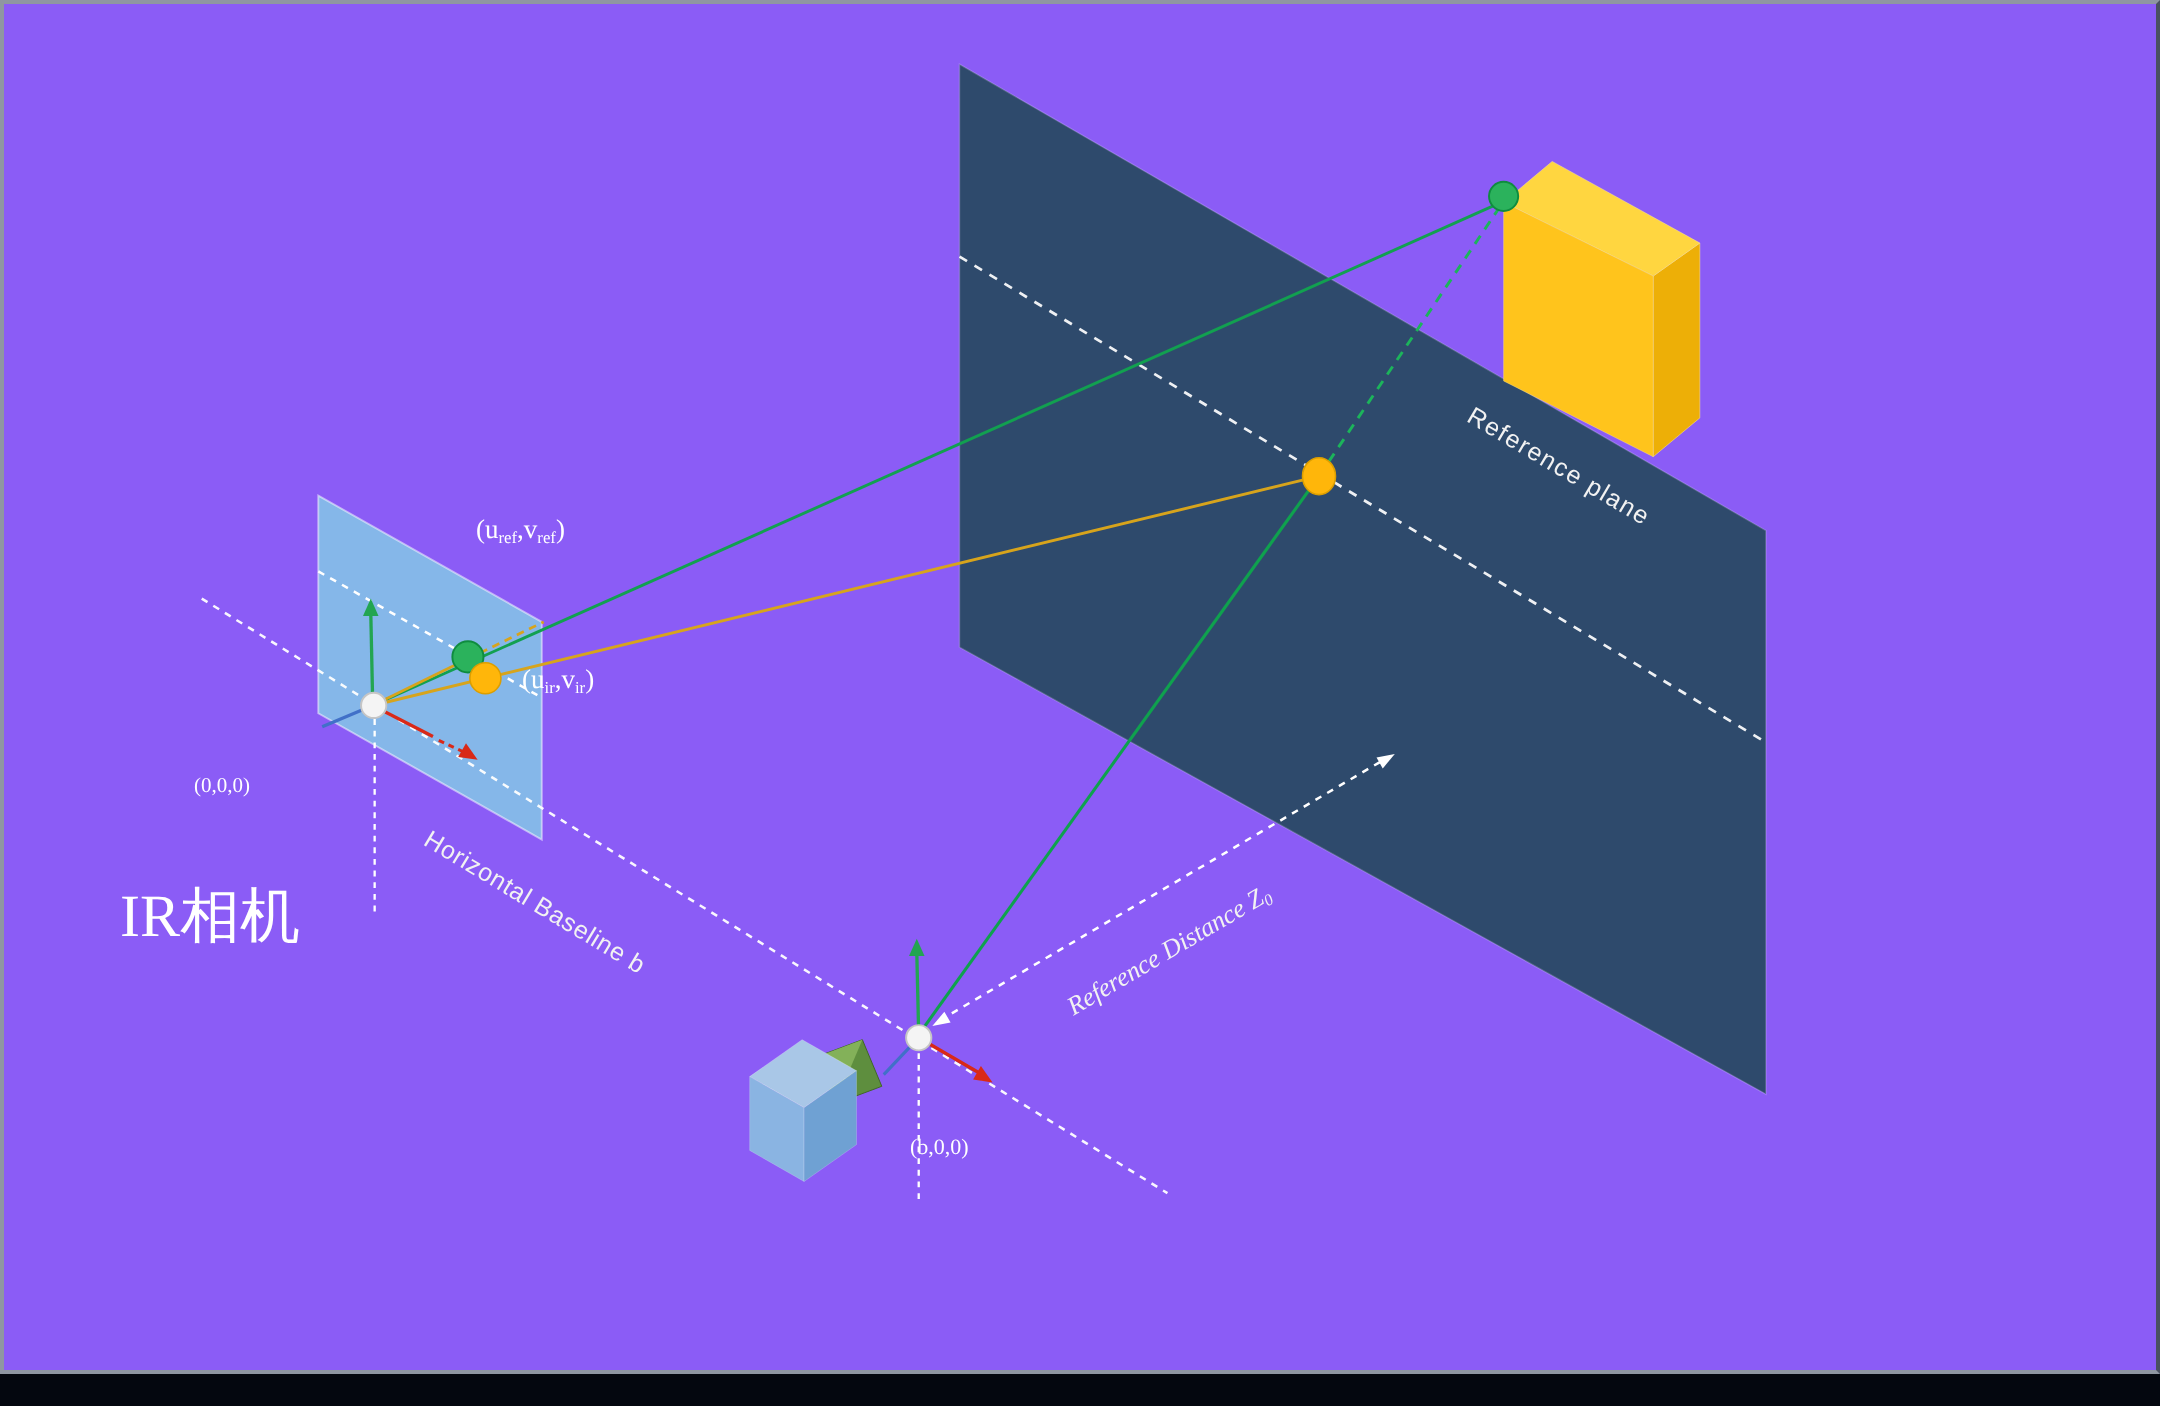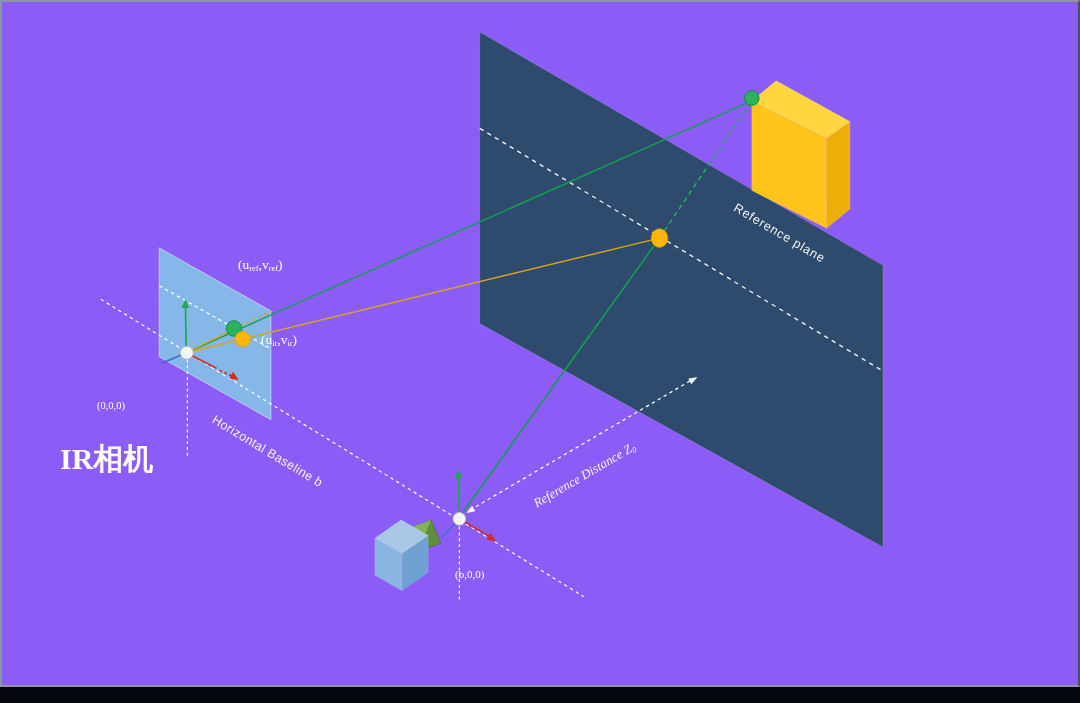--- a/index.html
+++ b/index.html
@@ -17,21 +17,21 @@
   .lbl{
     position:absolute;
     color:#ffffff;
     white-space:nowrap;
     line-height:1.1;
   }
   .serif{font-family:"Liberation Serif","DejaVu Serif",serif;}
   .sans{font-family:"Liberation Sans","DejaVu Sans",sans-serif;}
   .sub{font-size:0.62em;vertical-align:-0.28em;}
   .rot{transform-origin:center center;}
-  .cjk{font-family:"Liberation Serif","DejaVu Serif",serif;font-weight:700;}
+  .cjk{font-family:"Liberation Serif","DejaVu Serif",serif;font-weight:400;}
 </style>
 </head>
 <body>
 
 <div id="canvas">
 
   <svg id="art" viewBox="0 0 1080 703">
 
     <polygon points="478,31 893,271 893,561 478,331" fill="#2e4a6c" stroke="rgba(255,255,255,0.18)" stroke-width="0.8"></polygon>
 
@@ -88,21 +88,21 @@
   </svg>
 
   <div class="lbl serif" style="left:236px;top:256px;font-size:13.5px">
     <span>(u</span><span class="sub">ref</span><span>,v</span><span class="sub">ref</span><span>)</span>
   </div>
 
   <div class="lbl serif" style="left:259px;top:331px;font-size:13.5px">
     <span>(u</span><span class="sub">ir</span><span>,v</span><span class="sub">ir</span><span>)</span>
   </div>
 
-  <div class="lbl serif" style="left:95px;top:398px;font-size:10.5px">(0,0,0)</div>
+  <div class="lbl serif" style="left:95px;top:386px;font-size:10.5px">(0,0,0)</div>
   <div class="lbl serif" style="left:453px;top:566px;font-size:11px">(b,0,0)</div>
 
   <div class="lbl cjk" style="left:58px;top:440px;font-size:30px">IR相机</div>
 
   <div class="lbl sans rot" style="left:265px;top:450px;font-size:12.5px;letter-spacing:0.4px;transform:translate(-50%,-50%) rotate(31deg);color:#f2f2f2">Horizontal Baseline b</div>
 
   <div class="lbl serif rot" style="left:583px;top:474px;font-size:13px;font-style:italic;transform:translate(-50%,-50%) rotate(-30.5deg);color:#f2f2f2">
     <span>Reference Distance Z</span><span class="sub">0</span>
   </div>
 

